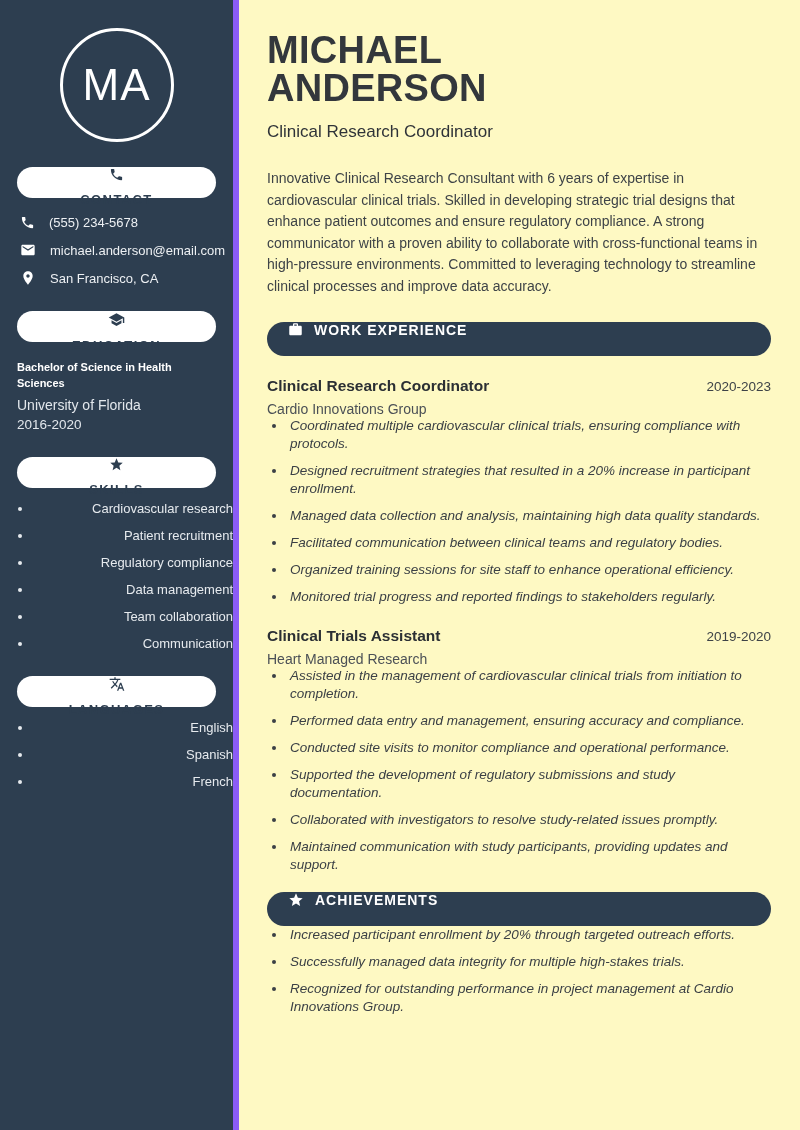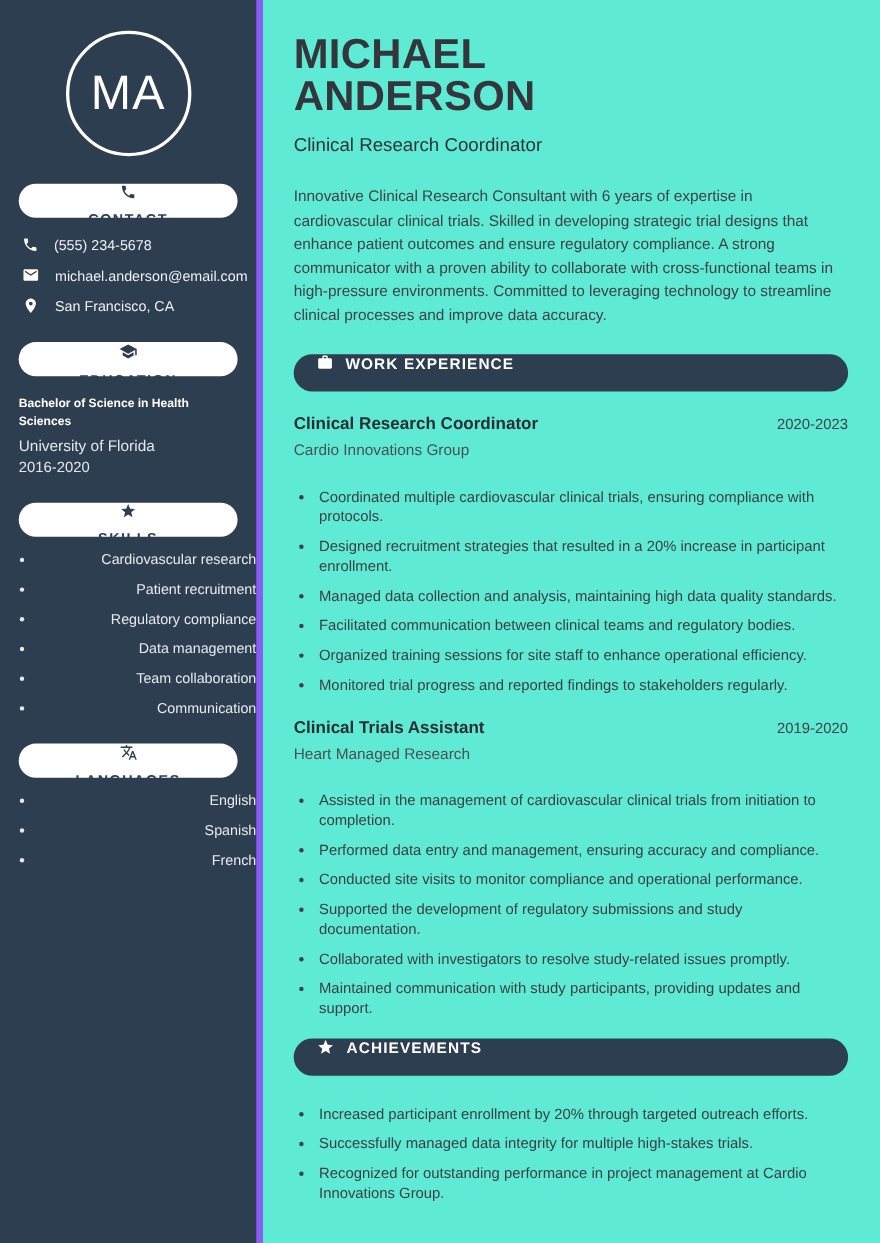--- a/index.html
+++ b/index.html
@@ -45,21 +45,21 @@
 
   .edu { margin: 18px 17px 0; }
   .edu .degree { font-weight: bold; font-size: 11px; line-height: 1.42; color: #ffffff; }
   .edu .school { margin-top: 6px; font-size: 14px; color: #e2e7ec; }
   .edu .years  { margin-top: 4px; font-size: 13.5px; color: #e2e7ec; }
 
   .side-list { margin: 13px 0 0; padding-left: 33px; font-size: 13px; color: #e6eaee; text-align: right; }
   .side-list li { margin-bottom: 12px; }
 
   
-  main { flex: 1; background: #5eead4; padding: 31px 29px 0 28px; }
+  main { flex: 1; background: #fef9c3; padding: 31px 29px 0 28px; }
   .name {
     margin: 0; max-width: 330px;
     font-size: 38px; line-height: 1.0; font-weight: bold;
     color: #33373c; letter-spacing: 0.3px;
   }
   .role { margin-top: 15px; font-size: 17px; color: #2f3338; }
   .summary { margin: 26px 0 0; font-size: 14px; line-height: 1.54; color: #3e4347; }
 
   .banner {
     margin-top: 25px;
@@ -69,21 +69,21 @@
   }
   .banner .icon { display: flex; }
   .banner .label { font-weight: bold; font-size: 14px; letter-spacing: 1px; }
 
   .job { margin-top: 21px; }
   .job-head { display: flex; justify-content: space-between; align-items: baseline; }
   .job-head h3 { margin: 0; font-size: 15.5px; color: #2b2f34; }
   .dates { font-size: 13.5px; color: #3e4347; }
   .company { margin-top: 6px; font-size: 14px; color: #4b5056; }
 
-  .bullets { margin: 26px 0 0; padding-left: 20px; font-size: 13.5px; line-height: 1.33; color: #3b4045; }
+  .bullets { margin: 0 0 0; padding-left: 20px; font-size: 13.5px; line-height: 1.33; color: #3b4045; font-style: italic; }
   .bullets li { margin-bottom: 9px; padding-left: 3px; }
   .achv { margin-top: 19px; }
 </style>
 </head>
 <body>
 
 <div class="page">
 
   <aside class="sidebar">
 

